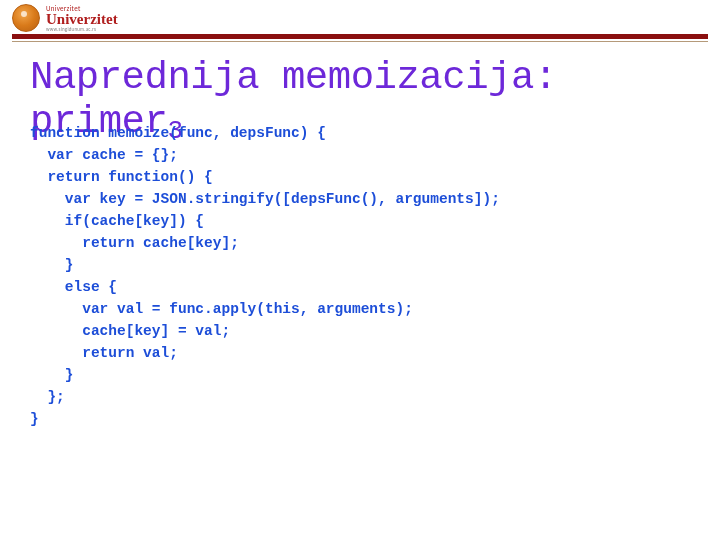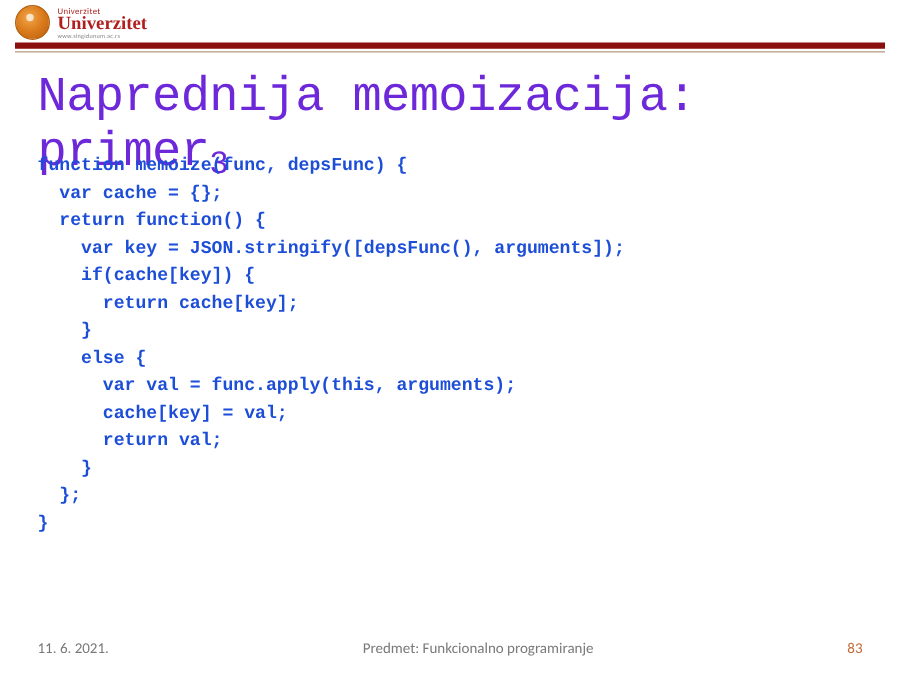--- a/index.html
+++ b/index.html
@@ -59,19 +59,14 @@
       return cache[key];
     }
     else {
       var val = func.apply(this, arguments);
       cache[key] = val;
       return val;
     }
   };
 }</pre>
 
-  <div class="footer">
-    <span class="date">11. 6. 2021.</span>
-    <span class="subject">Predmet: Funkcionalno programiranje</span>
-    <span class="page">83</span>
-  </div>
 
 </div>
 
 </body></html>

